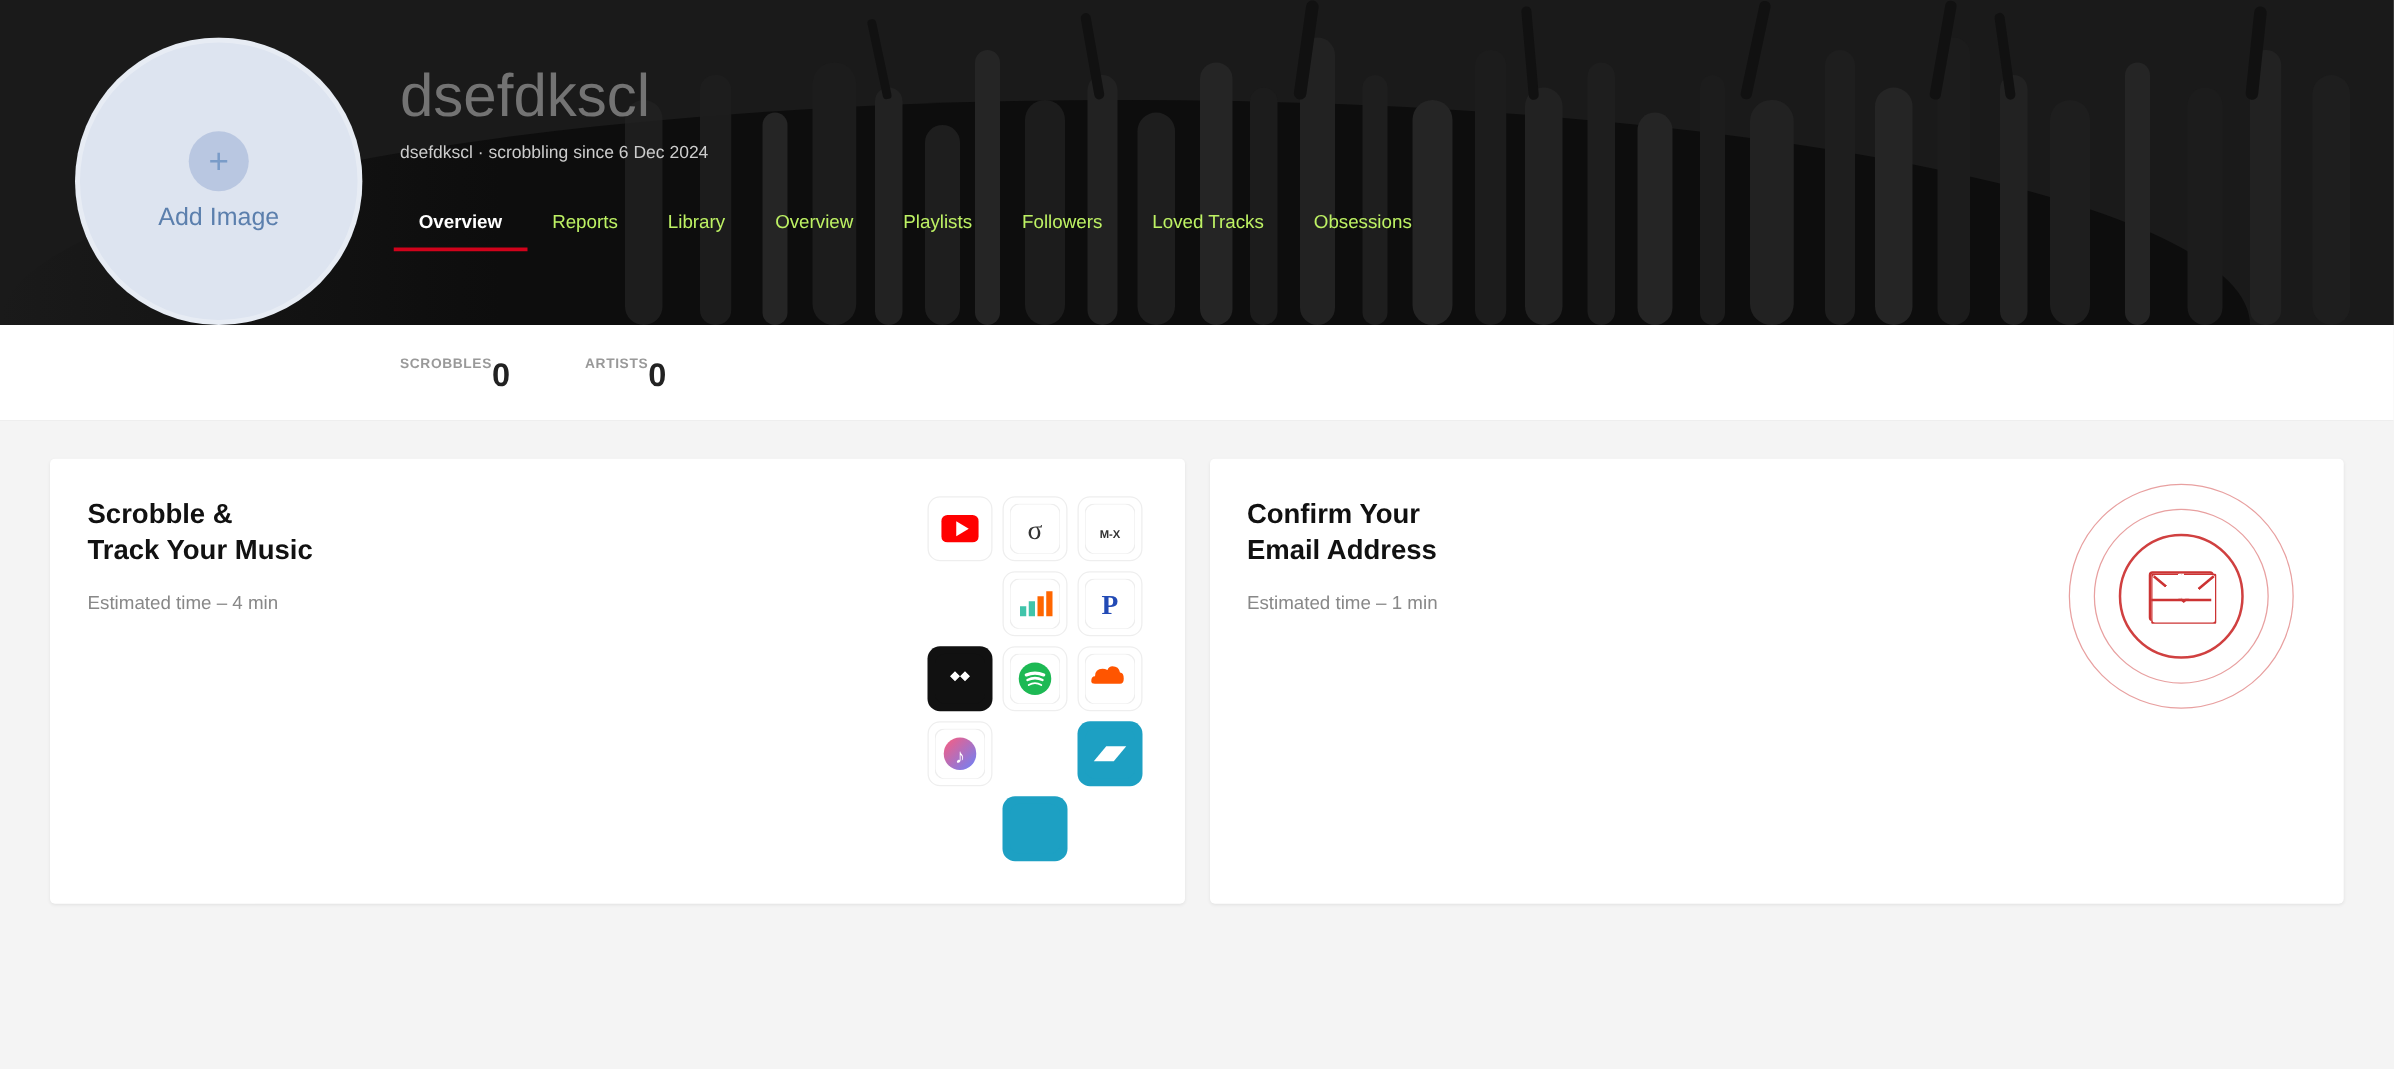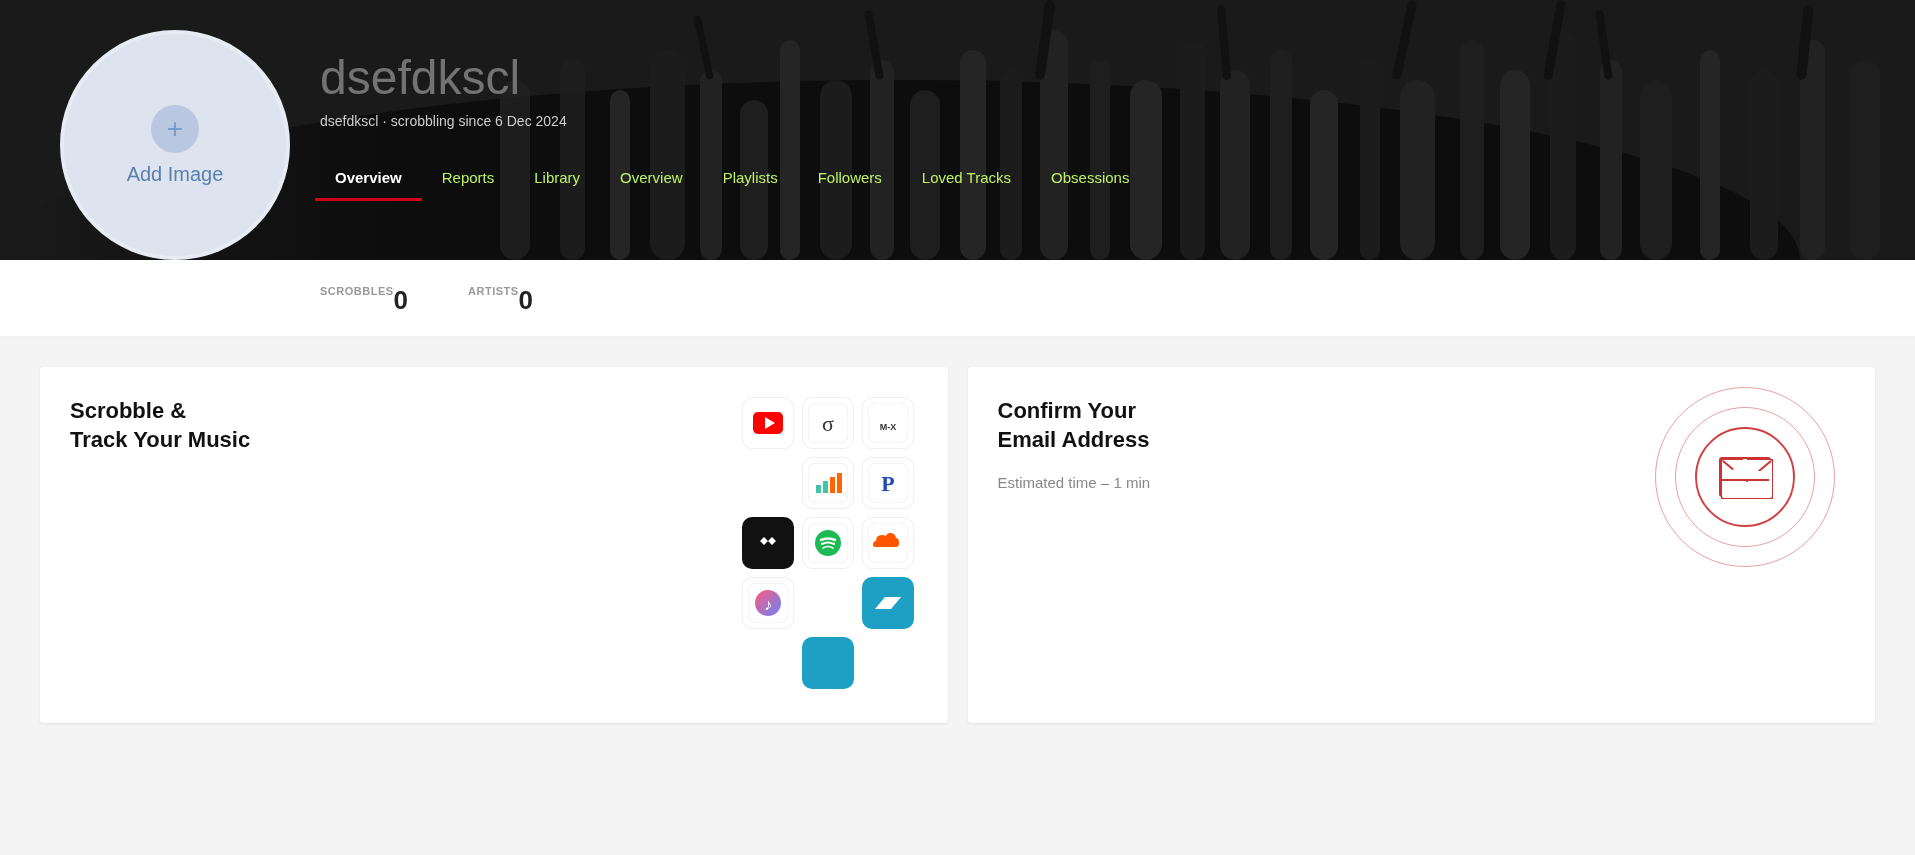--- a/index.html
+++ b/index.html
@@ -332,20 +332,21 @@
     <span class="stat-label">ARTISTS</span>
     <span class="stat-value">0</span>
   </div>
 </div>
 
 <div class="cards-section">
 
   <div class="card">
     <div class="card-text">
       <div class="card-title">Scrobble &amp;<br>Track Your Music</div>
+      <div class="card-time">Estimated time – 4 min</div>
     </div>
 
     <div class="app-grid">
 
       <div class="app-icon youtube">
         <svg width="30" height="22" viewBox="0 0 30 22">
             <rect width="30" height="22" rx="5" fill="#FF0000"></rect>
             <polygon points="12,5 12,17 22,11" fill="white"></polygon>
           </svg>
       </div>

